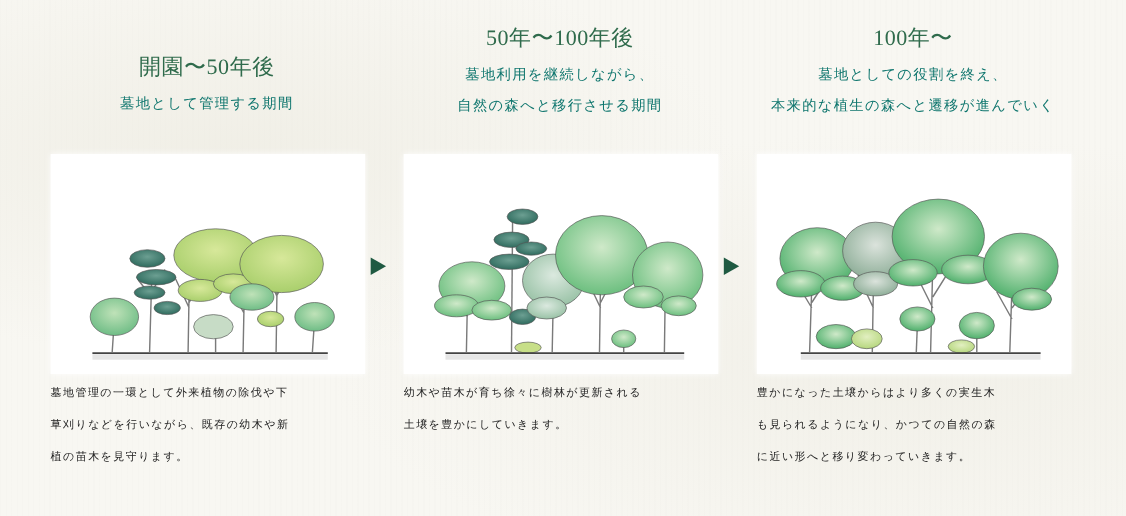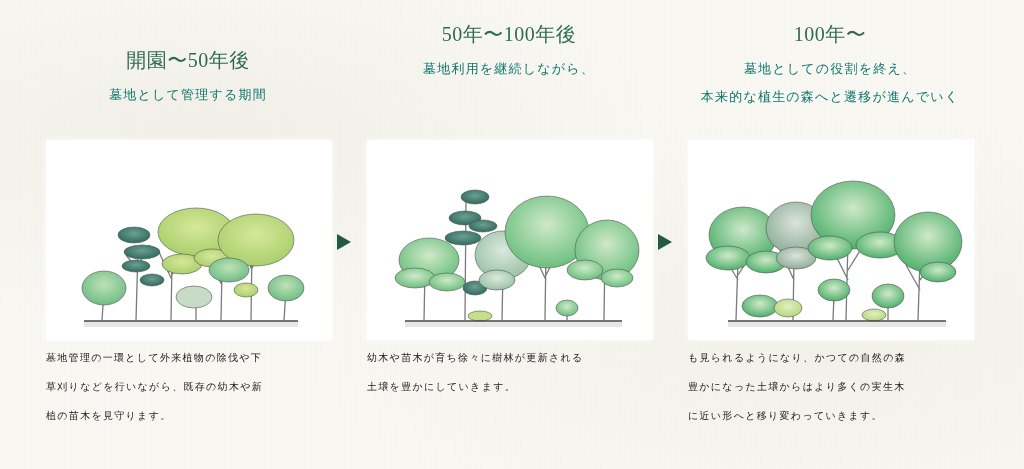--- a/index.html
+++ b/index.html
@@ -53,20 +53,21 @@
     <div class="desc">墓地として管理する期間</div>
   </div>
 </div>
 
 <div class="stage" style="left:364px;">
   <div class="stage-head" style="top:21px;">
     <div class="period">50年〜100年後</div>
   </div>
   <div class="stage-head" style="top:56px;">
     <div class="desc">墓地利用を継続しながら、</div>
+    <div class="desc" style="margin-top:3px;">自然の森へと移行させる期間</div>
   </div>
 </div>
 
 <div class="stage" style="left:685px;">
   <div class="stage-head" style="top:21px;">
     <div class="period">100年〜</div>
   </div>
   <div class="stage-head" style="top:56px;">
     <div class="desc">墓地としての役割を終え、</div>
     <div class="desc" style="margin-top:3px;">本来的な植生の森へと遷移が進んでいく</div>
@@ -220,16 +221,16 @@
   <span>草刈りなどを行いながら、既存の幼木や新</span>
   <span>植の苗木を見守ります。</span>
 </div>
 
 <div class="body-text" style="left:367px;">
   <span>幼木や苗木が育ち徐々に樹林が更新される</span>
   <span>土壌を豊かにしていきます。</span>
 </div>
 
 <div class="body-text" style="left:688px;">
+  <span>豊かになった土壌からはより多くの実生木</span>
   <span>も見られるようになり、かつての自然の森</span>
-  <span>豊かになった土壌からはより多くの実生木</span>
   <span>に近い形へと移り変わっていきます。</span>
 </div>
 
 </body></html>

